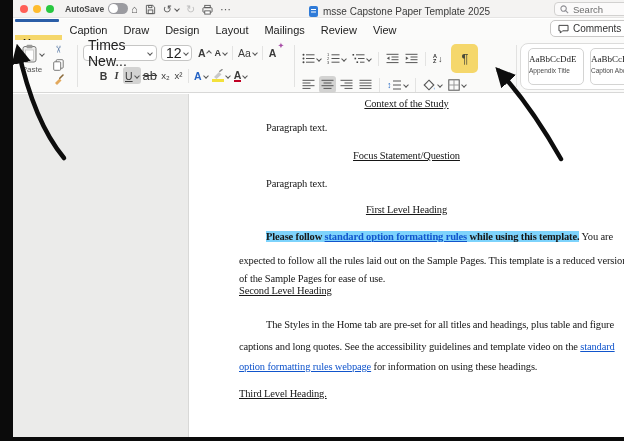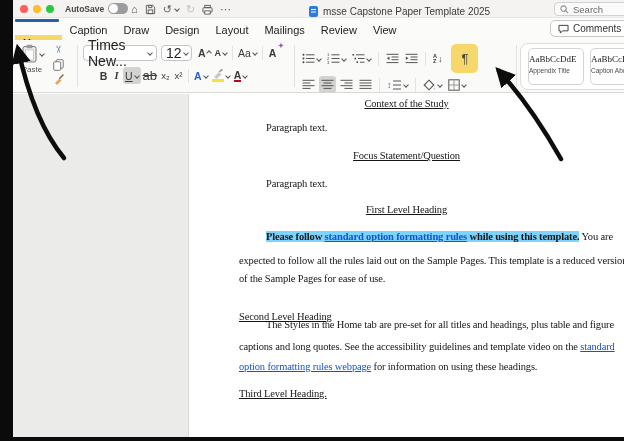--- a/index.html
+++ b/index.html
@@ -413,21 +413,21 @@
       <div class="ln center uh" style="top:4px">Context of the Study</div>
       <div class="ln indent" style="top:28px">Paragraph text.</div>
       <div class="ln center uh" style="top:56px">Focus Statement/Question</div>
       <div class="ln indent" style="top:84px">Paragraph text.</div>
       <div class="ln center uh" style="top:110px">First Level Heading</div>
       <div class="ln indent" style="top:137px">
         <span class="hly b">Please follow </span><span class="hly b lnk">standard option formatting rules</span><span class="hly b"> while using this template.</span><span> You are</span>
       </div>
       <div class="ln" style="top:161px">expected to follow all the rules laid out on the Sample Pages. This template is a reduced version</div>
       <div class="ln" style="top:179px">of the Sample Pages for ease of use.</div>
-      <div class="ln uh" style="top:217px">Second Level Heading</div>
+      <div class="ln uh" style="top:191px">Second Level Heading</div>
       <div class="ln indent" style="top:225px">The Styles in the Home tab are pre-set for all titles and headings, plus table and figure</div>
       <div class="ln" style="top:267px">
         <span class="lnk">option formatting rules webpage</span><span> for information on using these headings.</span>
       </div>
       <div class="ln" style="top:247px">
         <span>captions and long quotes. See the accessibility guidelines and template video on the </span><span class="lnk">standard</span>
       </div>
       <div class="ln uh" style="top:294px">Third Level Heading.</div>
     </div>
   </div>

